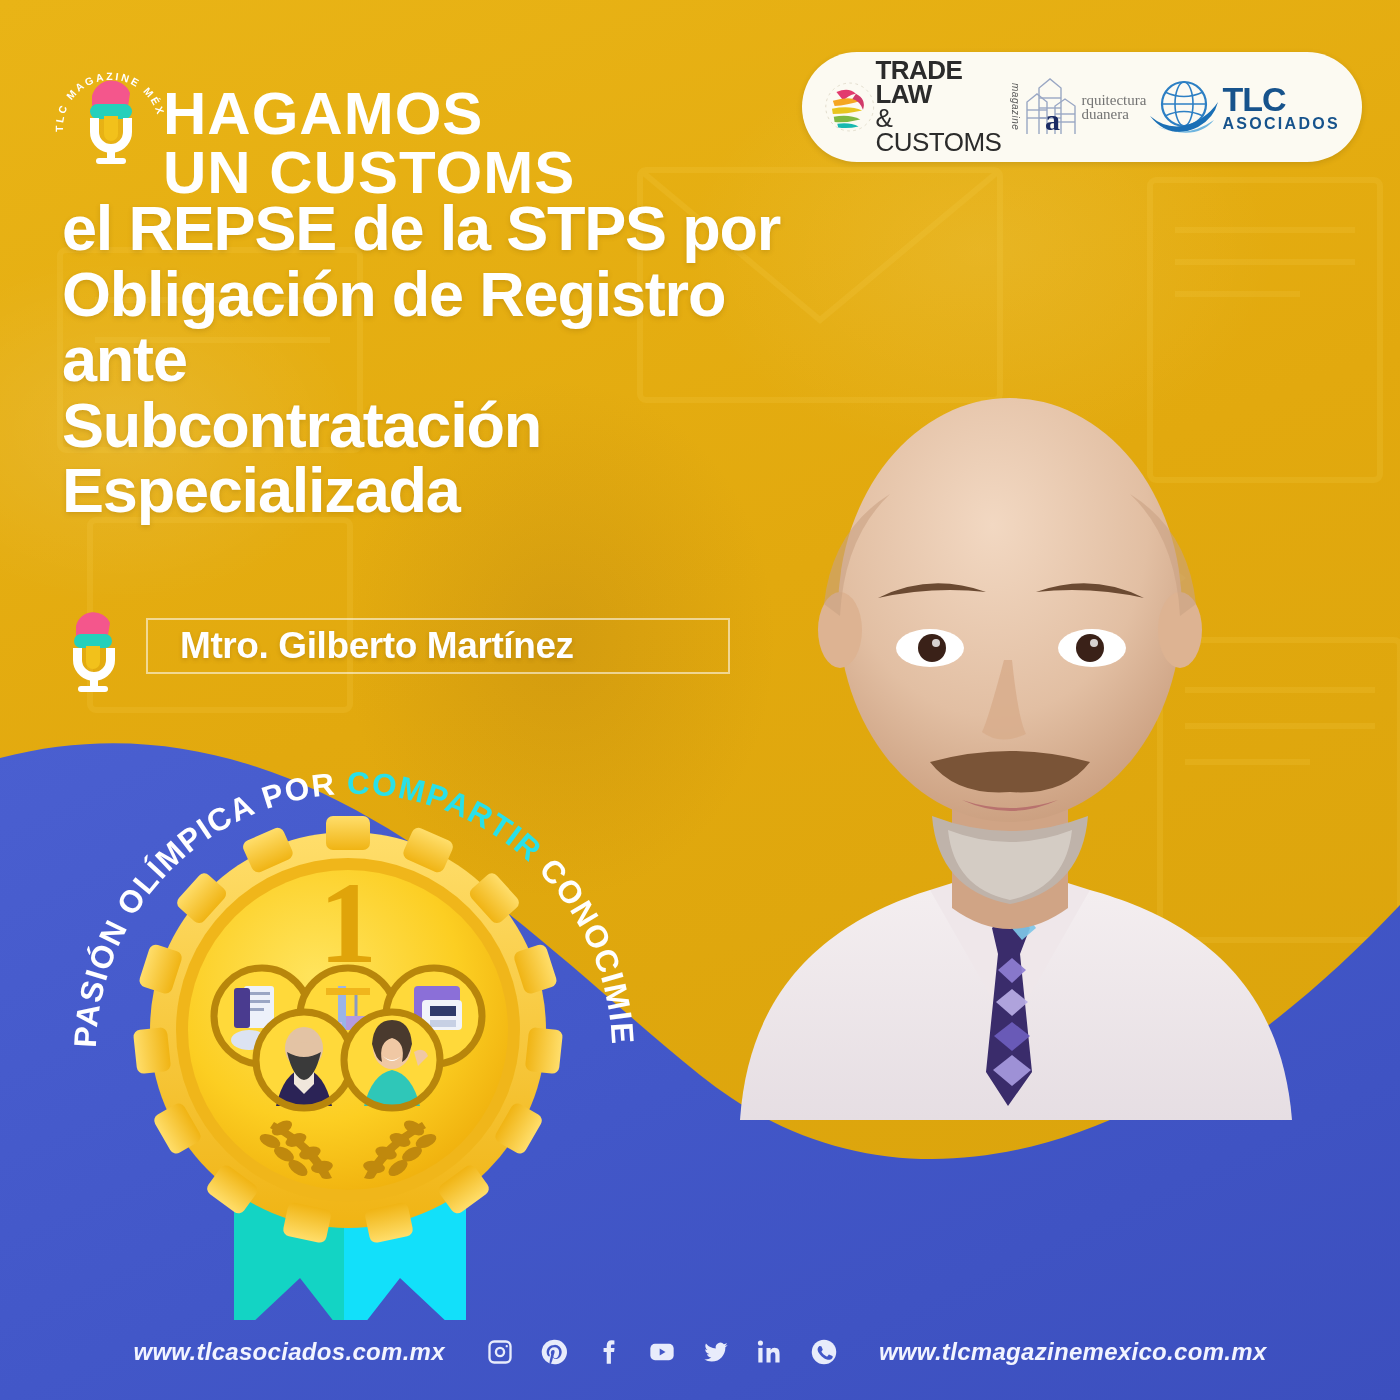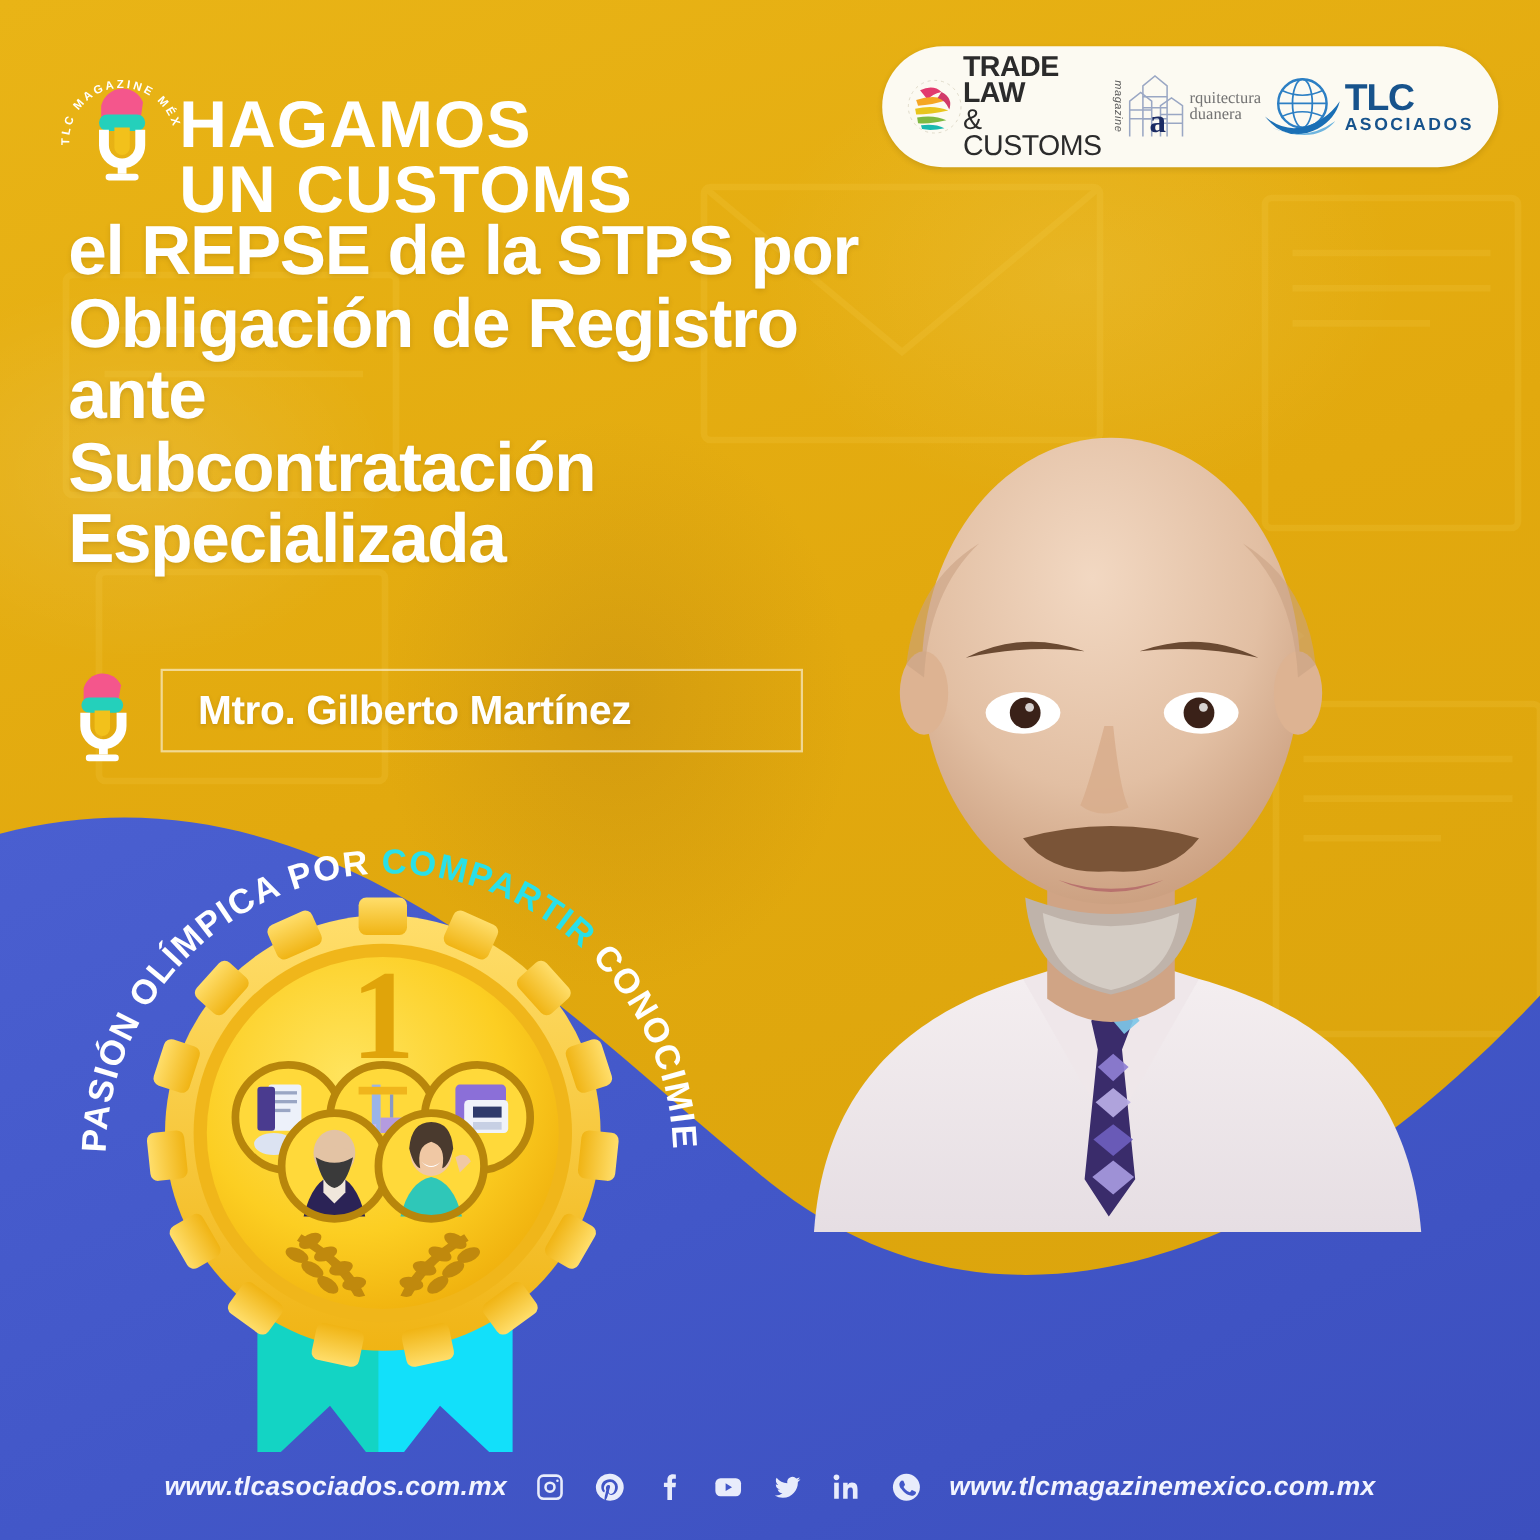--- a/index.html
+++ b/index.html
@@ -40,21 +40,21 @@
   .circ-mark { position:absolute; left:8px; top:12px; width:128px; height:128px; }
   .head-title {
     position:absolute; left:125px; top:8px;
     color:#FFFFFF; font-weight:bold; letter-spacing:-1px; line-height:.92;
   }
   .head-title .l1 { display:block; font-size:60px; letter-spacing:1px;margin-top:48px;}
   .head-title .l2 { display:block; font-size:60px; letter-spacing:1px; margin-top:4px;}
 
   
   .pill {
-    position:absolute; right:38px; top:42px;
+    position:absolute; right:38px; top:52px;
     width:560px; height:110px;
     background:#FCFAF2;
     border-radius:55px;
     display:flex; align-items:center; justify-content:flex-end;
     padding:0 22px;
     box-shadow:0 2px 6px rgba(0,0,0,.12);
   }
   .logo-slot { display:flex; align-items:center; }
 
   .tlcm-name { font-family:"Liberation Sans", sans-serif; line-height:.92; }
@@ -84,21 +84,21 @@
   
   .speaker {
     position:absolute; left:60px; top:600px;
     width:670px; height:92px;
     display:flex; align-items:center;
   }
   .mic-badge { width:68px; height:100px; flex:0 0 68px; position:relative; }
   .speaker-box {
     margin-left:18px;
     flex:1;
-    height:76px;
+    height:56px;
     border:2px solid rgba(255,255,255,.55);
     display:flex; align-items:center;
     padding-left:32px;
   }
   .speaker-name {
     color:#FFFFFF; font-size:37px; font-weight:bold; letter-spacing:-.4px;
     text-shadow:0 2px 4px rgba(120,80,0,.25);
   }
 
   
@@ -106,21 +106,21 @@
     position:absolute; left:680px; top:330px;
     width:660px; height:790px;
   }
 
   
   .badge { position:absolute; left:38px; top:700px; width:620px; height:620px; }
 
   
   .footer {
     position:absolute; left:0; bottom:0; width:1400px; height:96px;
-    display:flex; align-items:center; justify-content:center; gap:25px;
+    display:flex; align-items:center; justify-content:center; gap:41px;
   }
   .furl {
     color:#F2F4FF; font-size:24px; font-style:italic; font-weight:bold;
     letter-spacing:.3px;
   }
   .socials { display:flex; align-items:center; gap:26px; }
   .socials svg { display:block; }
 </style>
 </head>
 <body>

